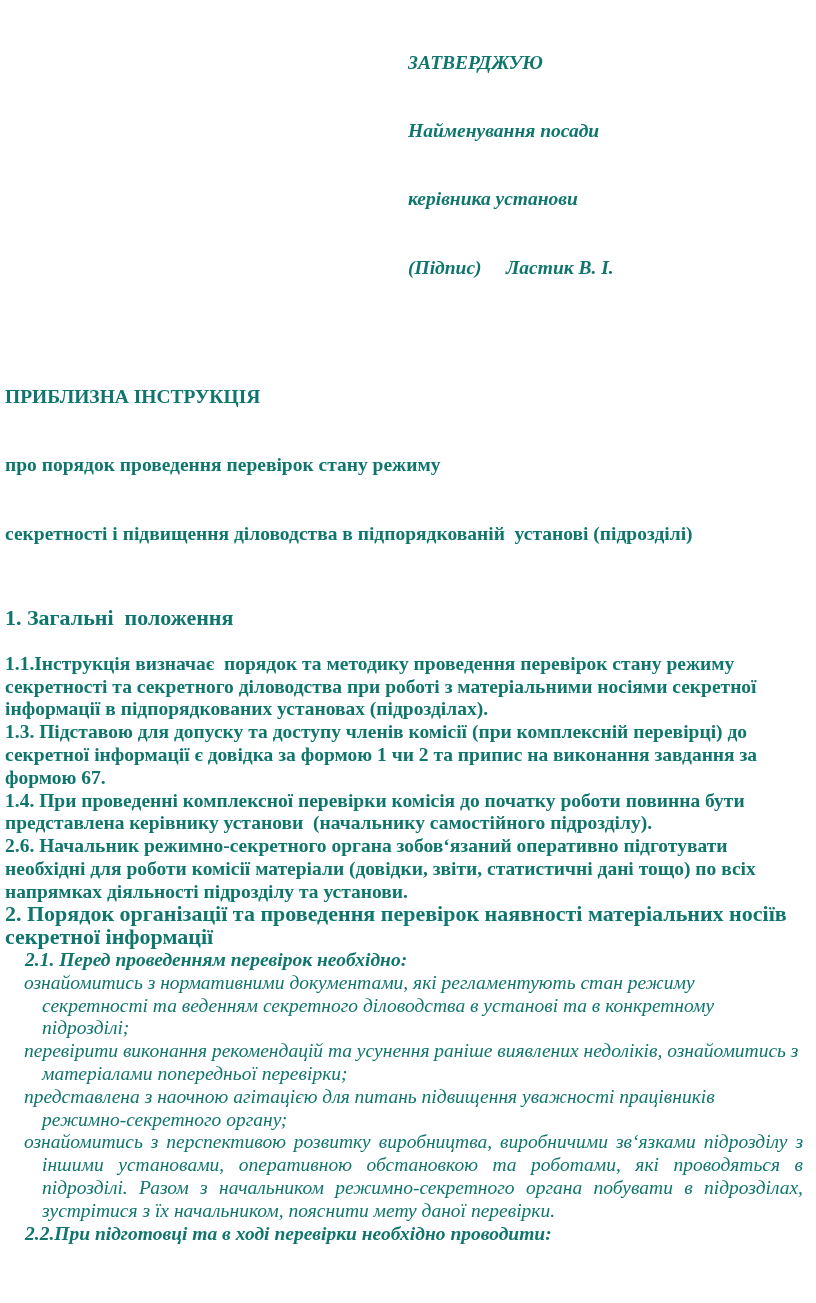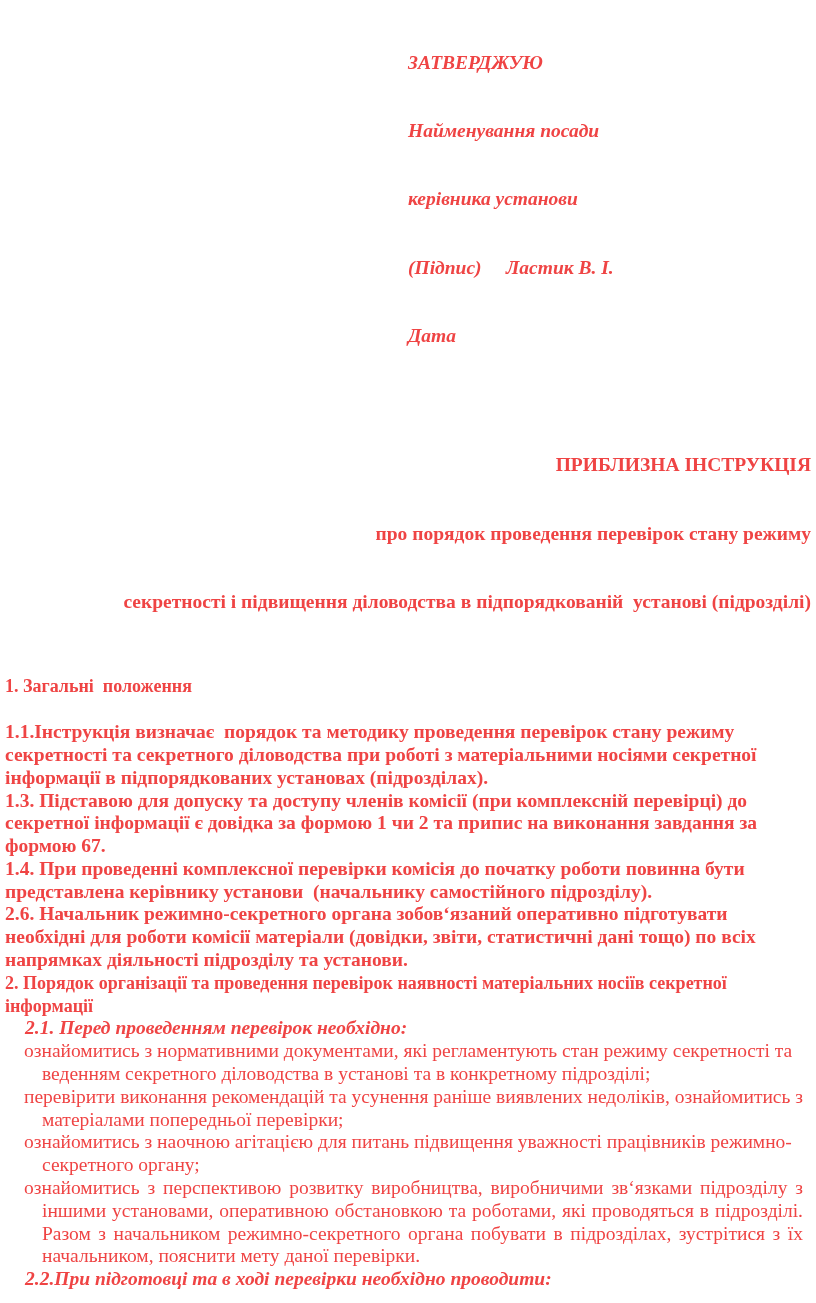--- a/index.html
+++ b/index.html
@@ -4,92 +4,92 @@
 <style>
   html, body { margin: 0; padding: 0; background: #ffffff; }
   .page {
     position: relative;
     width: 816px;
     height: 1303px;
     overflow: hidden;
     box-sizing: border-box;
     padding: 6px 5px 0 5px;
     background: #ffffff;
-    color: #ef4444;
+    color: #0f766e;
     font-family: "Liberation Serif", "DejaVu Serif", serif;
     font-size: 19.5px;
     line-height: 22.8px;
   }
   .approval {
     margin-left: 403px;
     font-weight: bold;
     font-style: italic;
     white-space: pre-wrap;
   }
   .approval div { white-space: pre-wrap; }
   .doc-title {
     margin-top: 15px;
-    text-align: right;
+    text-align: left;
     font-weight: bold;
     white-space: pre-wrap;
   }
   .sec-heading {
     margin: 0;
     font-weight: bold;
-    font-size: 18px;
+    font-size: 22px;
     white-space: pre-wrap;
   }
   .sec-heading.first { margin-top: 16px; margin-bottom: 23px; }
   .para {
     margin: 0;
     white-space: pre-wrap;
     font-weight: bold;
   }
   .sub-heading {
     margin: 0 0 0 20px;
     font-weight: bold;
     font-style: italic;
     white-space: pre-wrap;
   }
   .list-item {
     margin: 0 8px 0 37px;
     text-indent: -18px;
     text-align: justify;
+    font-style: italic;
   }
   .list-item.left { text-align: left; }
 </style>
 </head>
 <body>
 
 <div class="page">
 
   <div class="approval">
     <div>ЗАТВЕРДЖУЮ</div>
     <div>Найменування посади</div>
     <div>керівника установи</div>
     <div>(Підпис)     Ластик В. І.</div>
-    <div>Дата</div>
   </div>
 
   <div class="doc-title">
     <div>ПРИБЛИЗНА ІНСТРУКЦІЯ</div>
     <div>про порядок проведення перевірок стану режиму</div>
     <div>секретності і підвищення діловодства в підпорядкованій  установі (підрозділі)</div>
   </div>
 
   <div class="sec-heading first">1. Загальні  положення</div>
 
   <p class="para">1.1.Інструкція визначає  порядок та методику проведення перевірок стану режиму секретності та секретного діловодства при роботі з матеріальними носіями секретної інформації в підпорядкованих установах (підрозділах).</p>
   <p class="para">1.3. Підставою для допуску та доступу членів комісії (при комплексній перевірці) до секретної інформації є довідка за формою 1 чи 2 та припис на виконання завдання за формою 67.</p>
   <p class="para">1.4. При проведенні комплексної перевірки комісія до початку роботи повинна бути представлена керівнику установи  (начальнику самостійного підрозділу).</p>
   <p class="para">2.6. Начальник режимно-секретного органа зобов‘язаний оперативно підготувати необхідні для роботи комісії матеріали (довідки, звіти, статистичні дані тощо) по всіх напрямках діяльності підрозділу та установи.</p>
 
   <div class="sec-heading">2. Порядок організації та проведення перевірок наявності матеріальних носіїв секретної інформації</div>
 
   <p class="sub-heading">2.1. Перед проведенням перевірок необхідно:</p>
   <p class="list-item left">ознайомитись з нормативними документами, які регламентують стан режиму секретності та веденням секретного діловодства в установі та в конкретному підрозділі;</p>
   <p class="list-item left">перевірити виконання рекомендацій та усунення раніше виявлених недоліків, ознайомитись з матеріалами попередньої перевірки;</p>
-  <p class="list-item left">ознайомитись з наочною агітацією для питань підвищення уважності працівників режимно-секретного органу;</p>
+  <p class="list-item left">представлена з наочною агітацією для питань підвищення уважності працівників режимно-секретного органу;</p>
   <p class="list-item">ознайомитись з перспективою розвитку виробництва, виробничими зв‘язками підрозділу з іншими установами, оперативною обстановкою та роботами, які проводяться в підрозділі. Разом з начальником режимно-секретного органа побувати в підрозділах, зустрітися з їх начальником, пояснити мету даної перевірки.</p>
 
   <p class="sub-heading">2.2.При підготовці та в ході перевірки необхідно проводити:</p>
 
 </div>
 
 </body></html>

